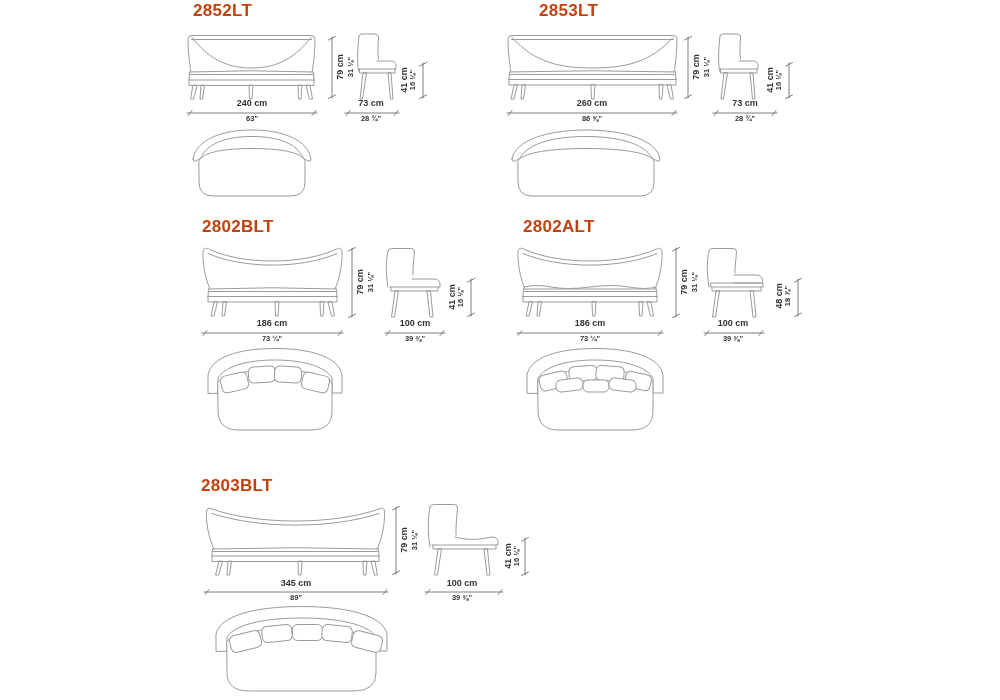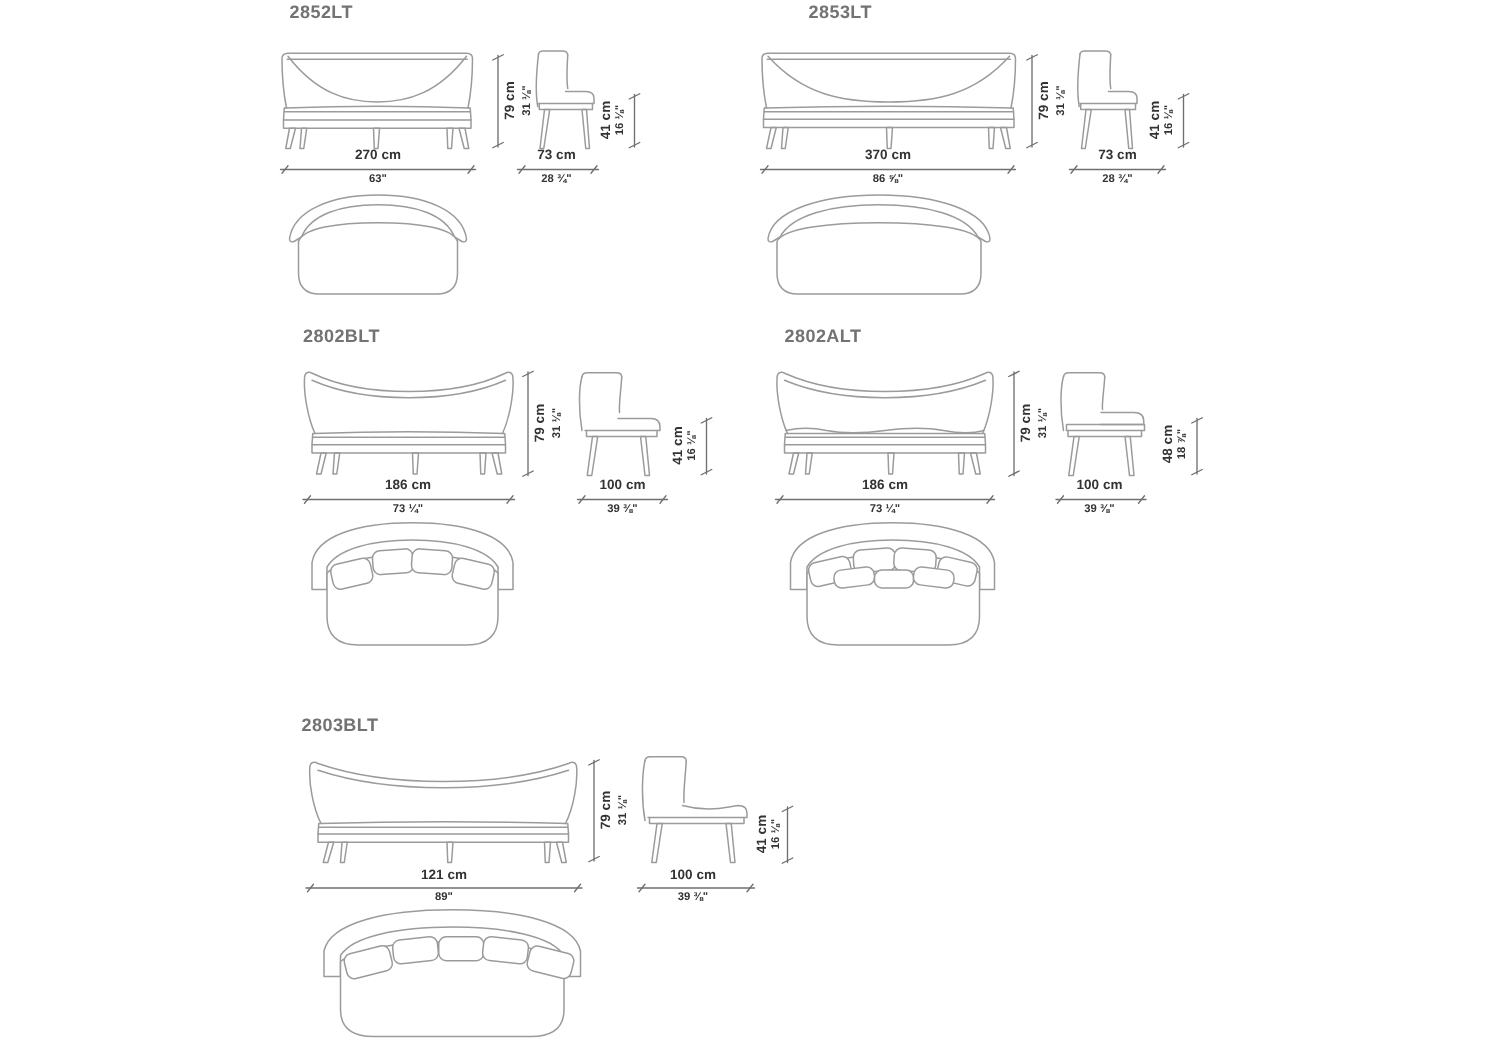--- a/index.html
+++ b/index.html
@@ -1,18 +1,18 @@
 <!DOCTYPE html>
 <html><head>
 <meta charset="utf-8">
 <style>
   html,body{margin:0;padding:0;background:#fff;}
   .sheet{position:relative;width:1000px;height:700px;background:#ffffff;
          font-family:"Liberation Sans",sans-serif;overflow:hidden;}
-  .title{position:absolute;font-size:12px;font-weight:bold;color:#737373;letter-spacing:.3px;line-height:1;}
+  .title{position:absolute;font-size:17px;font-weight:bold;color:#c2410c;letter-spacing:.3px;line-height:1;}
   svg.draw{position:absolute;overflow:visible;}
   svg.draw path, svg.draw rect{fill:none;stroke:#9b9b9b;stroke-width:1;stroke-linecap:round;stroke-linejoin:round;}
   svg.draw .fw{fill:#ffffff;}
   svg.dim{position:absolute;overflow:visible;}
   svg.dim path{fill:none;stroke:#6f6f6f;stroke-width:0.9;stroke-linecap:round;}
   .hlabel{position:absolute;transform:translateX(-50%);font-weight:bold;color:#333333;white-space:nowrap;line-height:1;}
   .vlabel{position:absolute;transform:translate(-50%,-50%) rotate(-90deg);font-weight:bold;color:#333333;white-space:nowrap;line-height:1;}
   .cm{font-size:9px;}
   .in{font-size:7.5px;}
 </style>
@@ -52,21 +52,21 @@
     </svg>
 
     <div class="vlabel cm" style="left:404px;top:80px">41 cm</div>
     <div class="vlabel in" style="left:413px;top:80px">16 ⅛"</div>
     <svg class="dim" style="left:419px;top:61px" width="8" height="39">
       <path d="M4,2 V37"></path>
         <path d="M0.5,5 L7.5,1.5"></path>
         <path d="M0.5,37.5 L7.5,34"></path>
     </svg>
 
-    <div class="hlabel cm" style="left:252px;top:99px">270 cm</div>
+    <div class="hlabel cm" style="left:252px;top:99px">240 cm</div>
     <svg class="dim" style="left:186px;top:109px" width="132" height="8">
       <path d="M1,4 H131"></path>
         <path d="M2,6.5 L6,1.5"></path>
         <path d="M126,6.5 L130,1.5"></path>
     </svg>
     <div class="hlabel in" style="left:252px;top:115px">63"</div>
 
     <div class="hlabel cm" style="left:371px;top:99px">73 cm</div>
     <svg class="dim" style="left:344px;top:109px" width="56" height="8">
       <path d="M1,4 H55"></path>
@@ -112,21 +112,21 @@
     </svg>
 
     <div class="vlabel cm" style="left:770px;top:80px">41 cm</div>
     <div class="vlabel in" style="left:779px;top:80px">16 ⅛"</div>
     <svg class="dim" style="left:785px;top:61px" width="8" height="39">
       <path d="M4,2 V37"></path>
         <path d="M0.5,5 L7.5,1.5"></path>
         <path d="M0.5,37.5 L7.5,34"></path>
     </svg>
 
-    <div class="hlabel cm" style="left:592px;top:99px">370 cm</div>
+    <div class="hlabel cm" style="left:592px;top:99px">260 cm</div>
     <svg class="dim" style="left:506px;top:109px" width="172" height="8">
       <path d="M1,4 H171"></path>
         <path d="M2,6.5 L6,1.5"></path>
         <path d="M166,6.5 L170,1.5"></path>
     </svg>
     <div class="hlabel in" style="left:592px;top:115px">86 ⅝"</div>
 
     <div class="hlabel cm" style="left:745px;top:99px">73 cm</div>
     <svg class="dim" style="left:712px;top:109px" width="66" height="8">
       <path d="M1,4 H65"></path>
@@ -301,21 +301,21 @@
     </svg>
 
     <div class="vlabel cm" style="left:508px;top:556px">41 cm</div>
     <div class="vlabel in" style="left:517px;top:556px">16 ⅛"</div>
     <svg class="dim" style="left:521px;top:536px" width="8" height="41">
       <path d="M4,2 V39"></path>
         <path d="M0.5,5 L7.5,1.5"></path>
         <path d="M0.5,39.5 L7.5,36"></path>
     </svg>
 
-    <div class="hlabel cm" style="left:296px;top:579px">121 cm</div>
+    <div class="hlabel cm" style="left:296px;top:579px">345 cm</div>
     <svg class="dim" style="left:203px;top:588px" width="186" height="8">
       <path d="M1,4 H185"></path>
         <path d="M2,6.5 L6,1.5"></path>
         <path d="M180,6.5 L184,1.5"></path>
     </svg>
     <div class="hlabel in" style="left:296px;top:594px">89"</div>
 
     <div class="hlabel cm" style="left:462px;top:579px">100 cm</div>
     <svg class="dim" style="left:424px;top:588px" width="80" height="8">
       <path d="M1,4 H79"></path>

